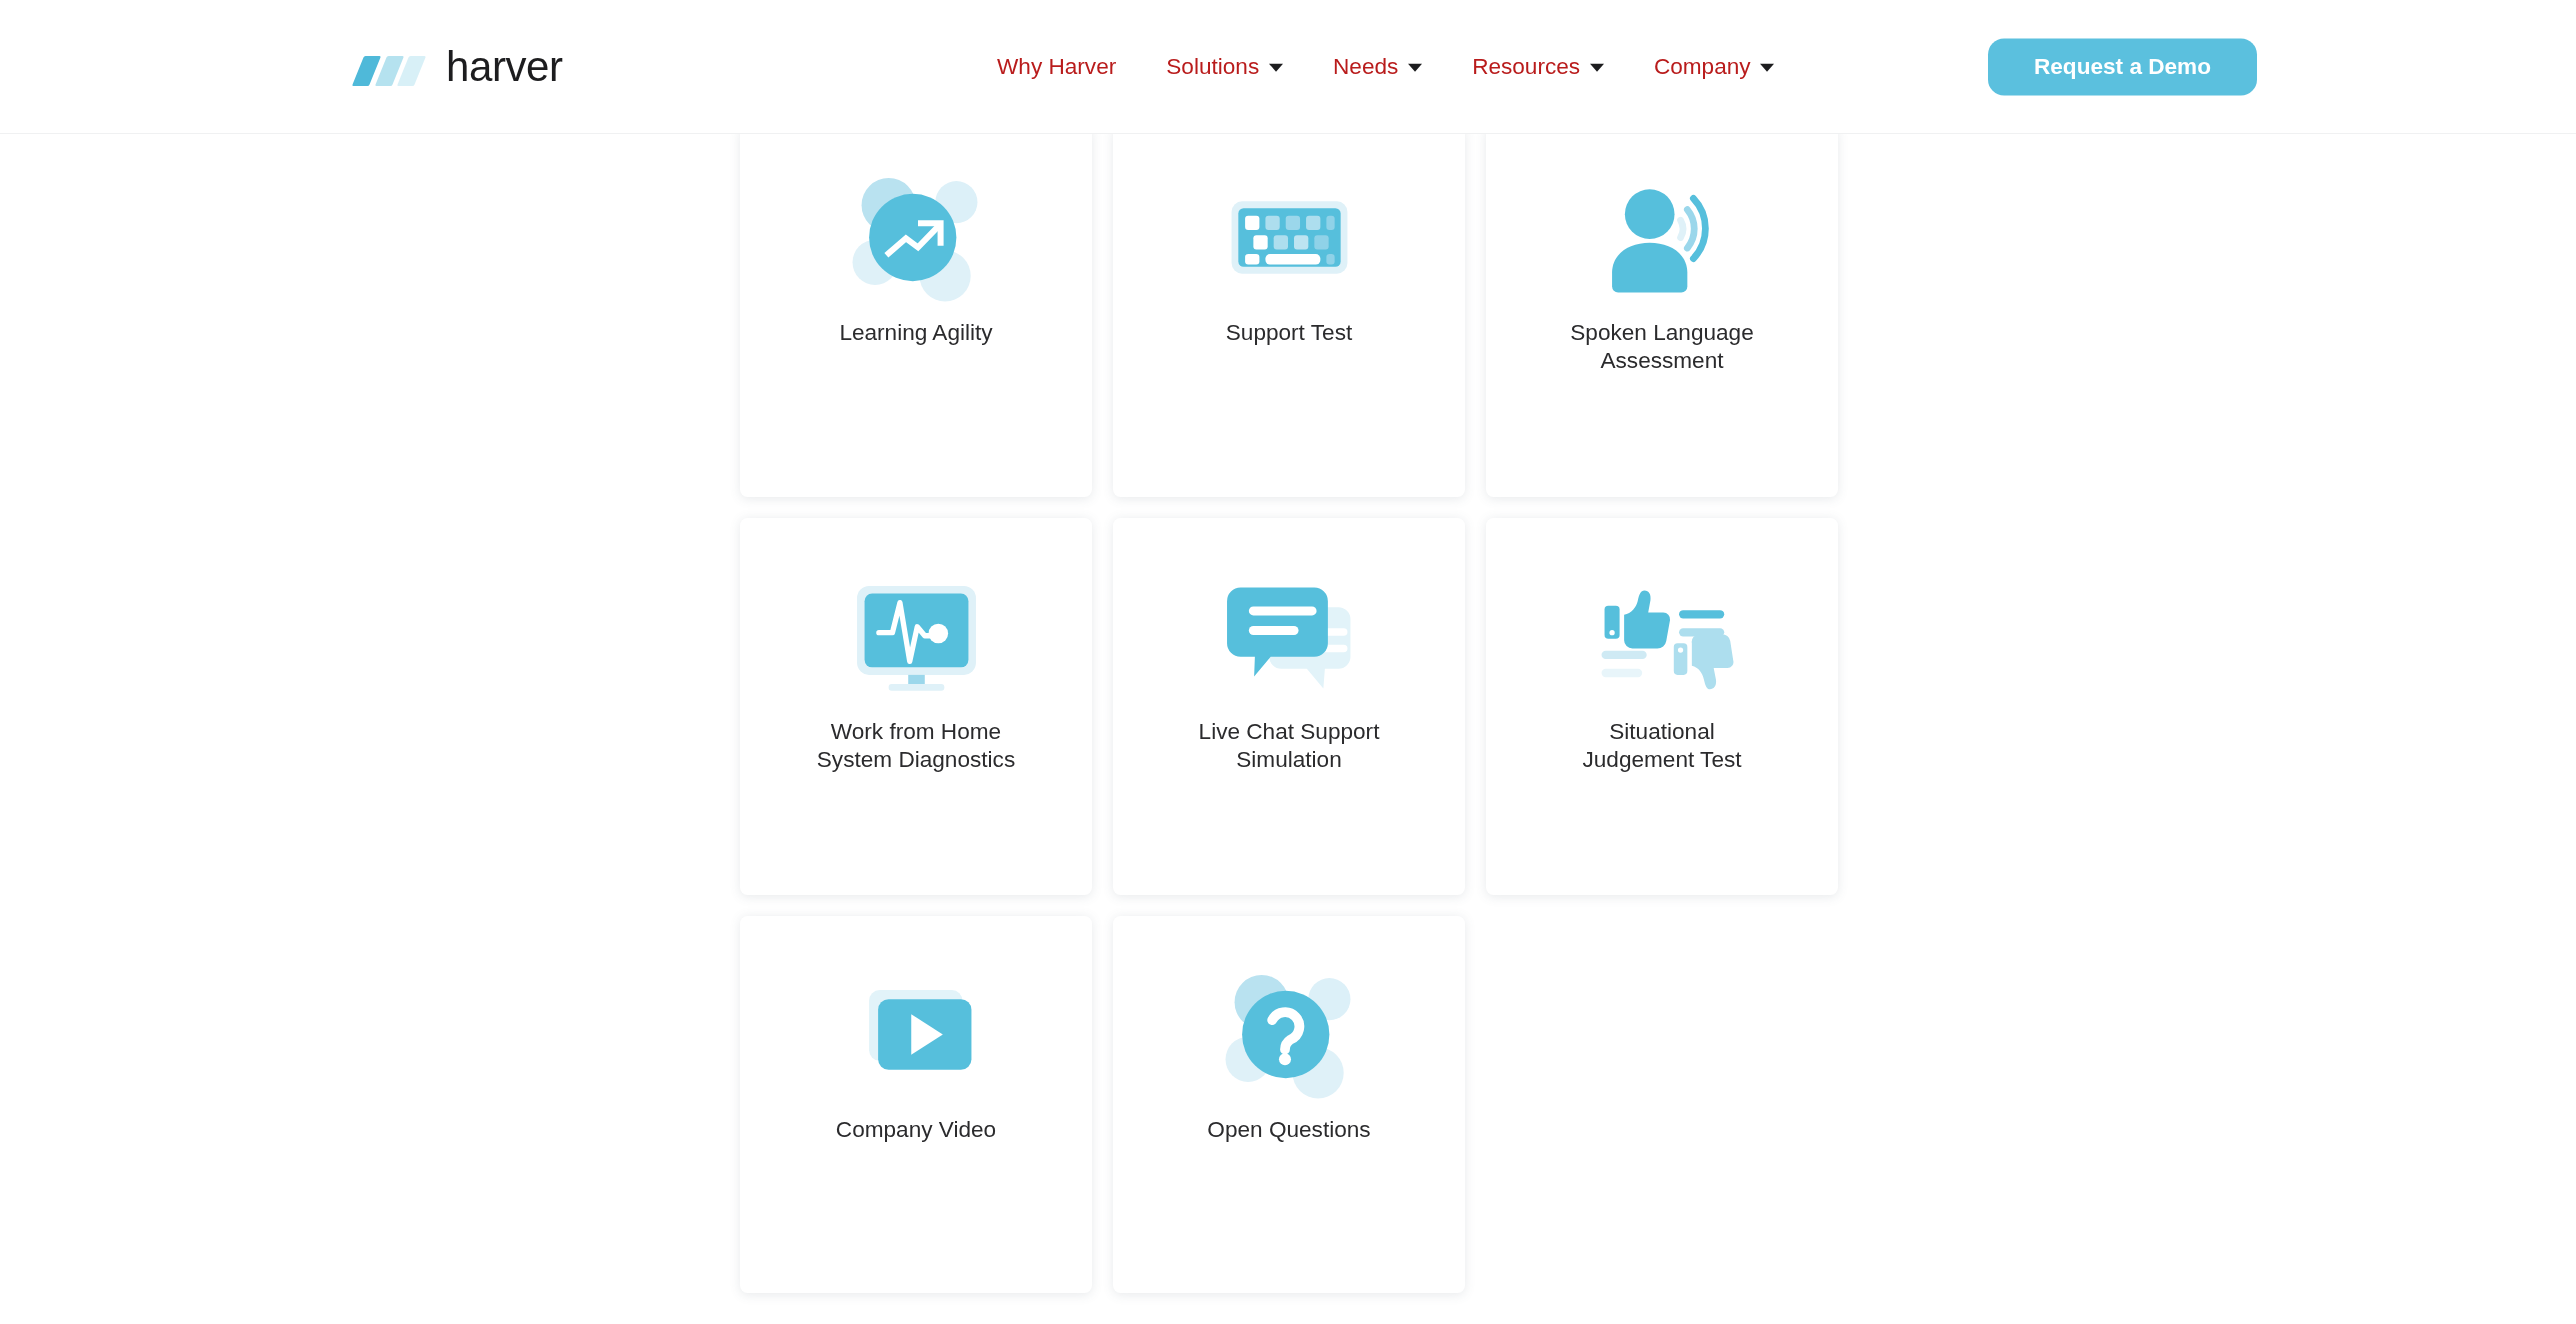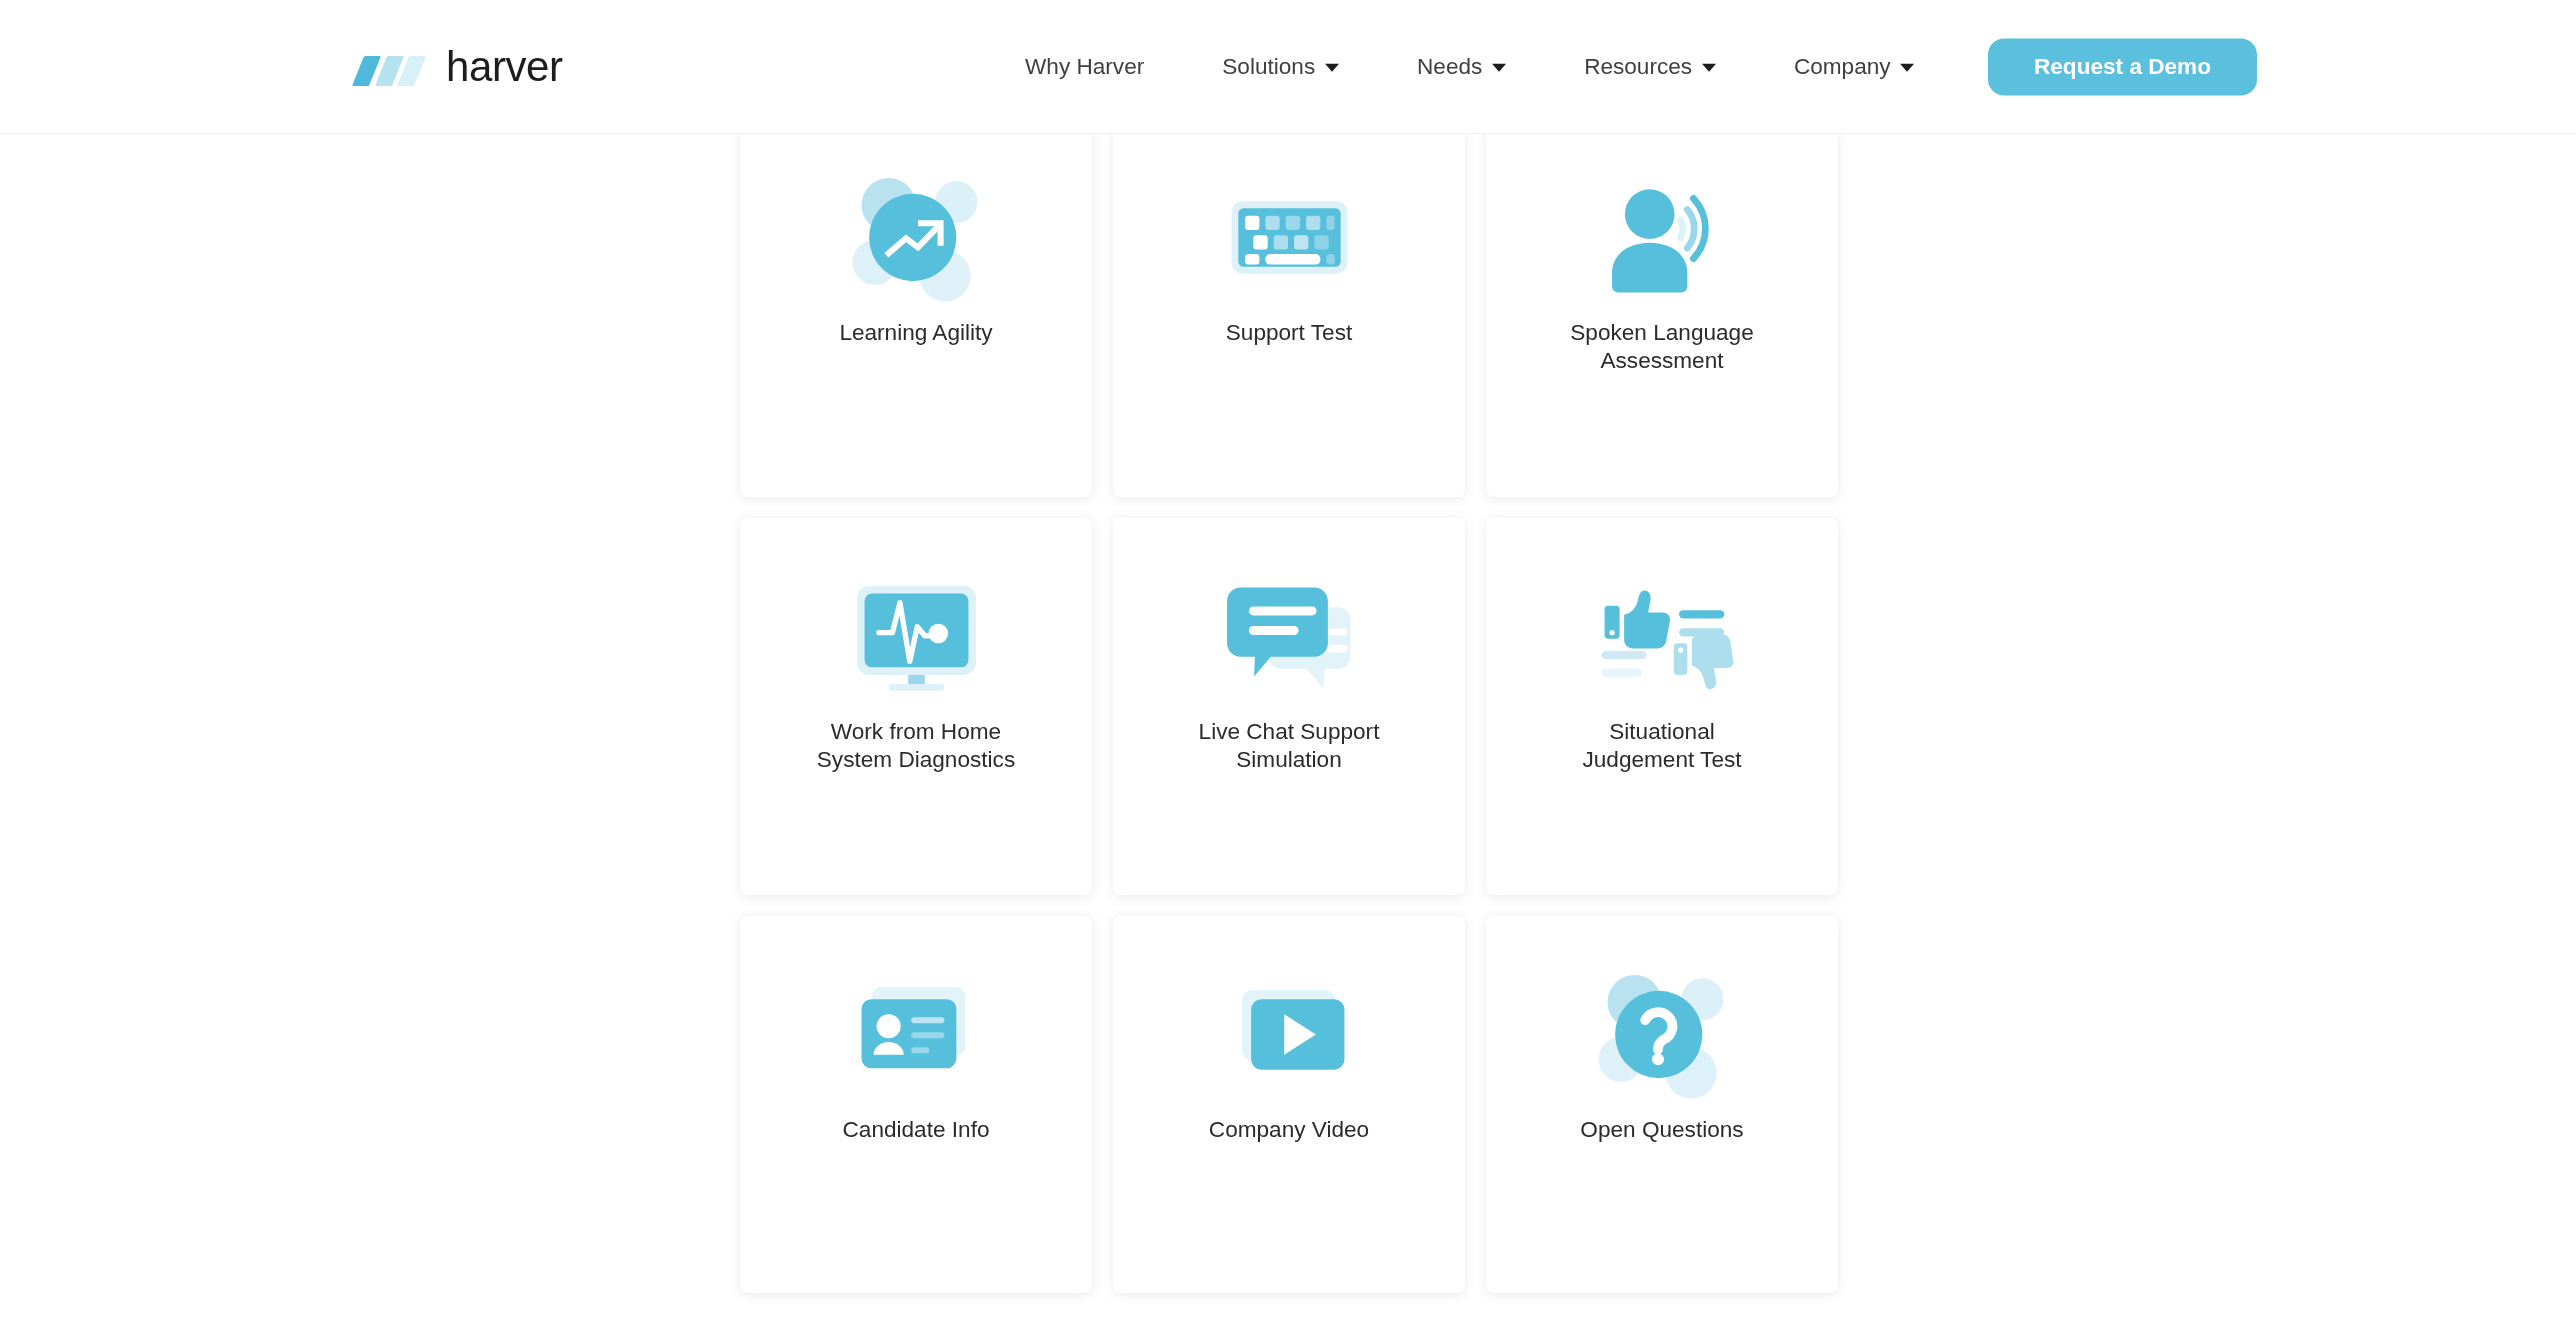--- a/index.html
+++ b/index.html
@@ -70,25 +70,24 @@
     display: flex;
     align-items: center;
     gap: 50px;
   }
 
   .nav-item {
     display: flex;
     align-items: center;
     gap: 9.8px;
     font-size: 22.6px;
-    color: #404040;
+    color: #b91c1c;
     white-space: nowrap;
     cursor: pointer;
     line-height: 1;
-    margin-left: 28px;
   }
 
   .chevron-down {
     display: inline-block;
     width: 0; height: 0;
     border-left: 7.5px solid transparent;
     border-right: 7.5px solid transparent;
     border-top: 8.3px solid #1d1d1f;
     margin-top: 3px;
   }
@@ -306,34 +305,20 @@
           <path d="M134 104 v30 c9 2 14 10 16 18 2 9 4 13 8 13 6 0 9 -5 8 -13 l-3 -15 h18 a8 8 0 0 0 8 -10 l-4 -26 a11 11 0 0 0 -11 -9 h-30 a10 10 0 0 0 -10 12 z" fill="#ADDEEE"></path>
         </svg>
       </div>
       <div class="card-label">Situational
 Judgement Test</div>
     </div>
   </div>
 
   <div class="card-row">
 
-    <div class="card">
-      <div class="card-icon">
-        <svg viewBox="0 0 190 190">
-          <rect x="36" y="32" width="124" height="90" rx="12" fill="#E2F3F9"></rect>
-          <rect x="22" y="48" width="126" height="92" rx="13" fill="#56BFDC"></rect>
-          <circle cx="58" cy="84" r="16" fill="#ffffff"></circle>
-          <path d="M38 122 a20 17 0 0 1 40 0 z" fill="#ffffff"></path>
-          <rect x="88" y="72" width="44" height="8" rx="4" fill="#BDE4F1"></rect>
-          <rect x="88" y="92" width="44" height="8" rx="4" fill="#9BD7EB"></rect>
-          <rect x="88" y="112" width="24" height="8" rx="4" fill="#9BD7EB"></rect>
-        </svg>
-      </div>
-      <div class="card-label">Candidate Info</div>
-    </div>
 
     <div class="card">
       <div class="card-icon">
         <svg viewBox="0 0 190 190">
           <rect x="32" y="36" width="124" height="94" rx="14" fill="#E2F3F9"></rect>
           <rect x="44" y="48" width="124" height="94" rx="14" fill="#56BFDC"></rect>
           <path d="M88 68 L130 95 L88 122 z" fill="#ffffff"></path>
         </svg>
       </div>
       <div class="card-label">Company Video</div>

